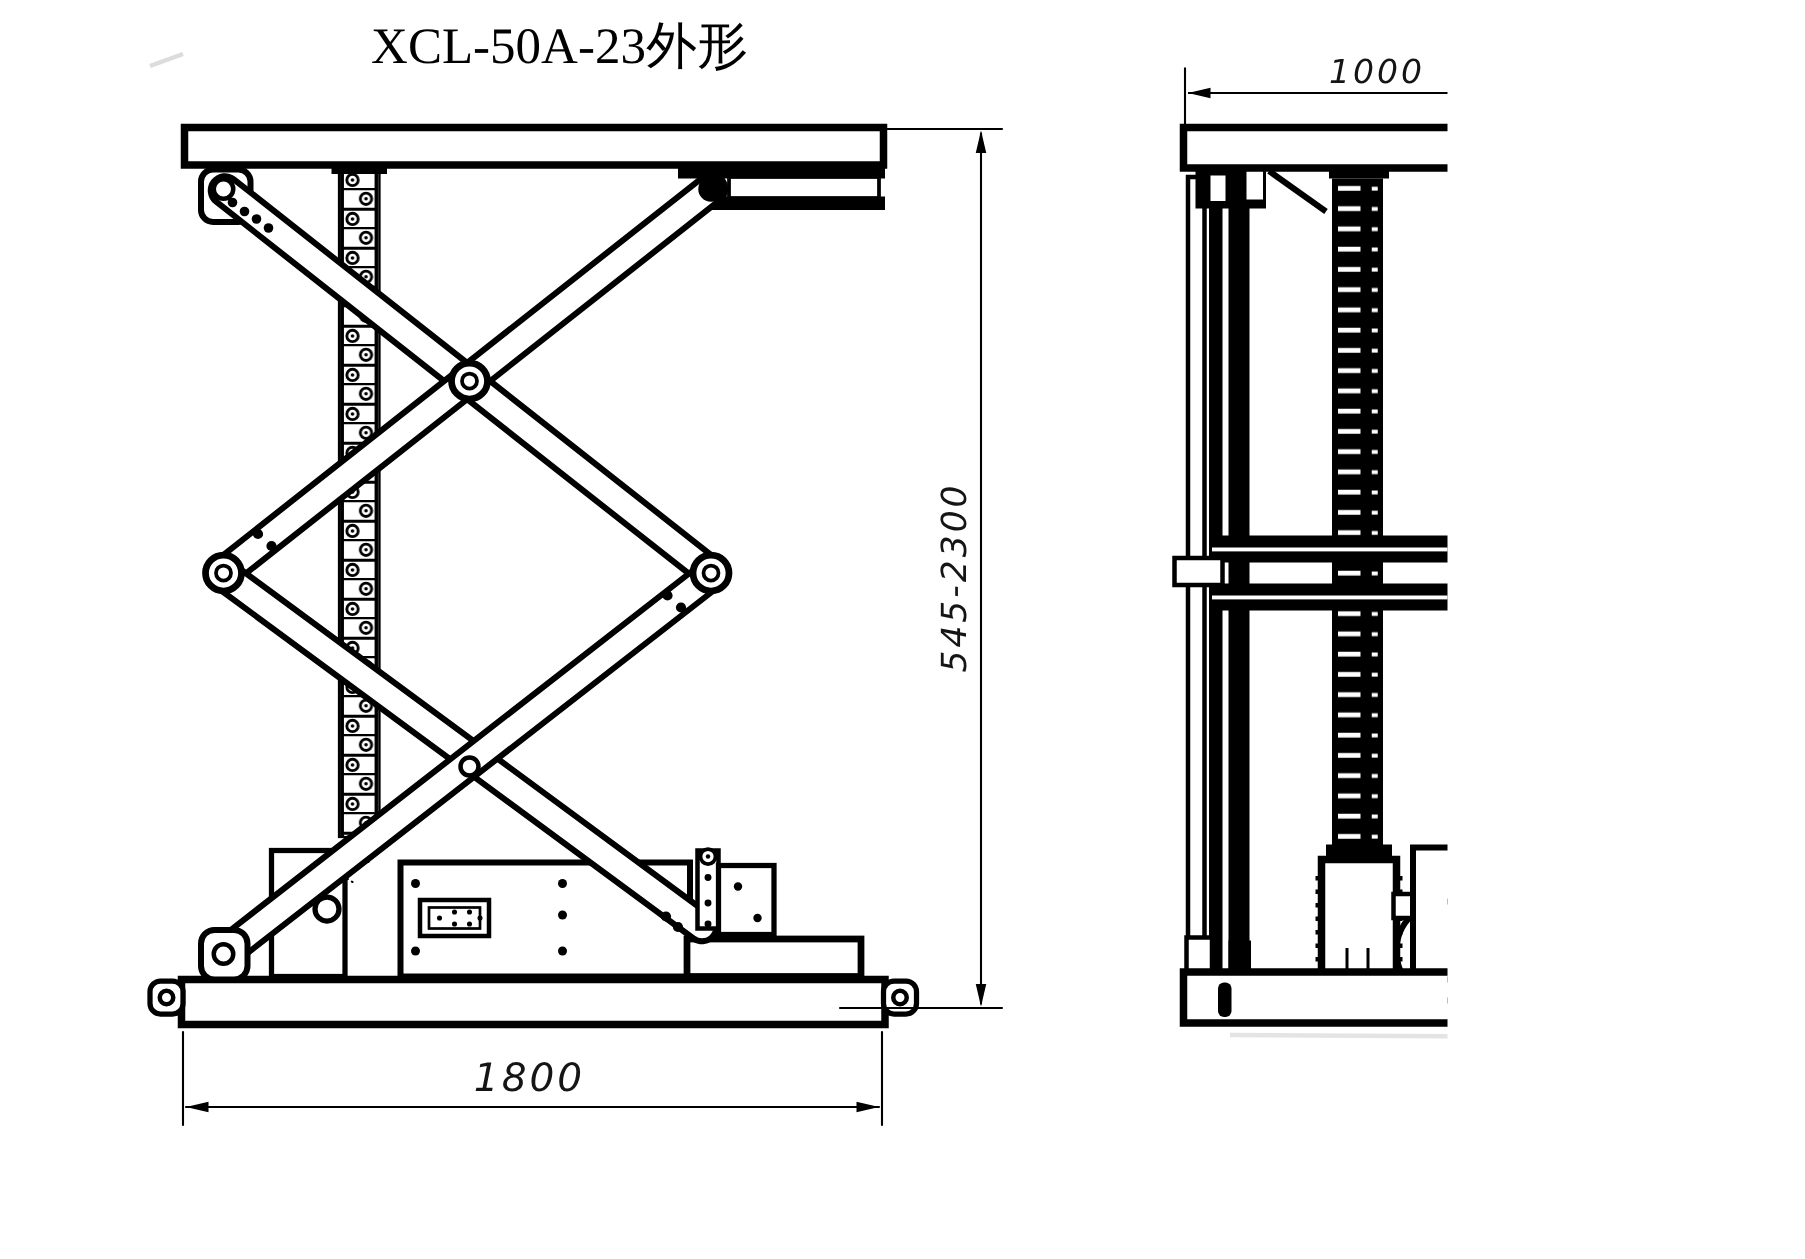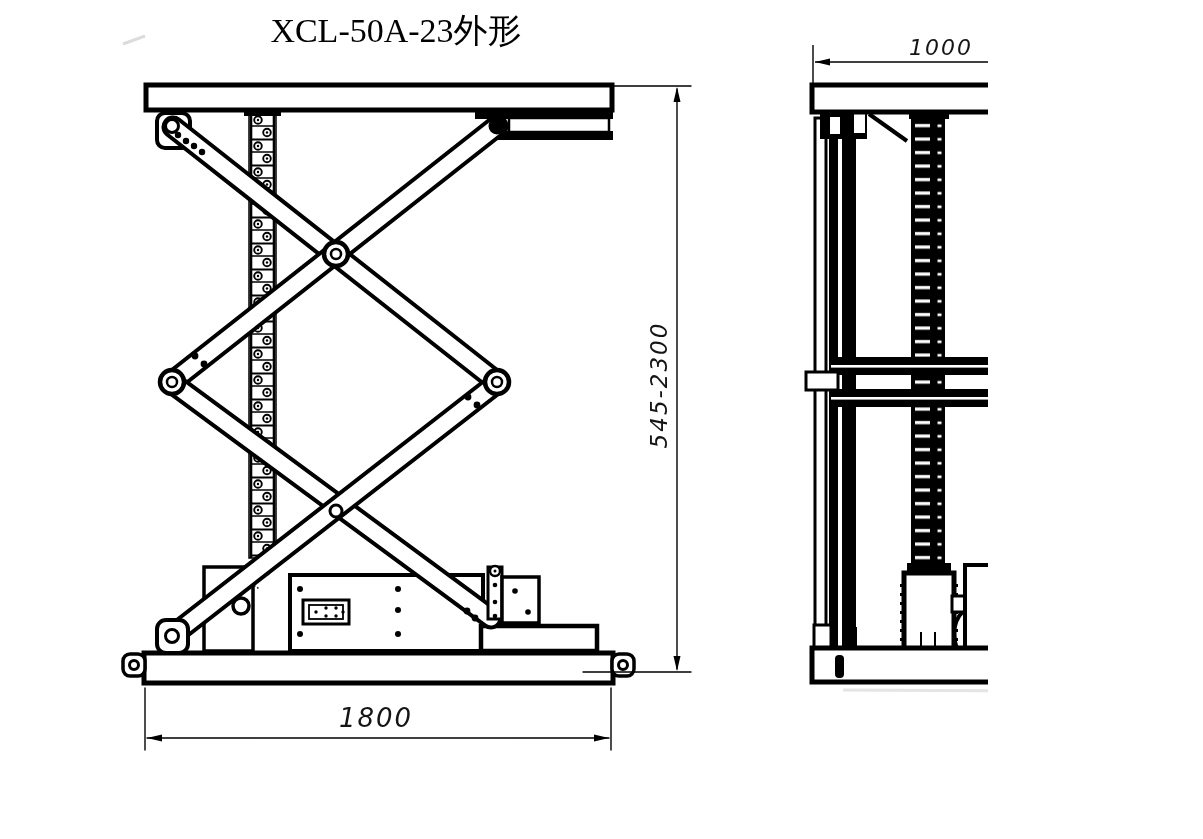--- a/index.html
+++ b/index.html
@@ -1,17 +1,17 @@
 <!DOCTYPE html>
 <html><head>
 <meta charset="utf-8">
 <style>
   html,body{margin:0;padding:0;background:#fff;}
   #canvas{position:relative;width:965px;height:839px;background:#ffffff;overflow:hidden;
-          font-family:"Liberation Sans",sans-serif;margin-left:23px;}
+          font-family:"Liberation Sans",sans-serif;}
   svg{position:absolute;left:0;top:0;}
   .title-text{font-family:"Liberation Serif","DejaVu Serif",serif;font-size:34px;fill:#000;}
   .dim-text{font-family:"DejaVu Sans",sans-serif;font-style:italic;font-size:26px;
             fill:#151515;letter-spacing:2px;}
   .dim-text-sm{font-size:22px;}
   .dim-text-v{font-size:23px;}
 </style>
 </head>
 <body>
 

